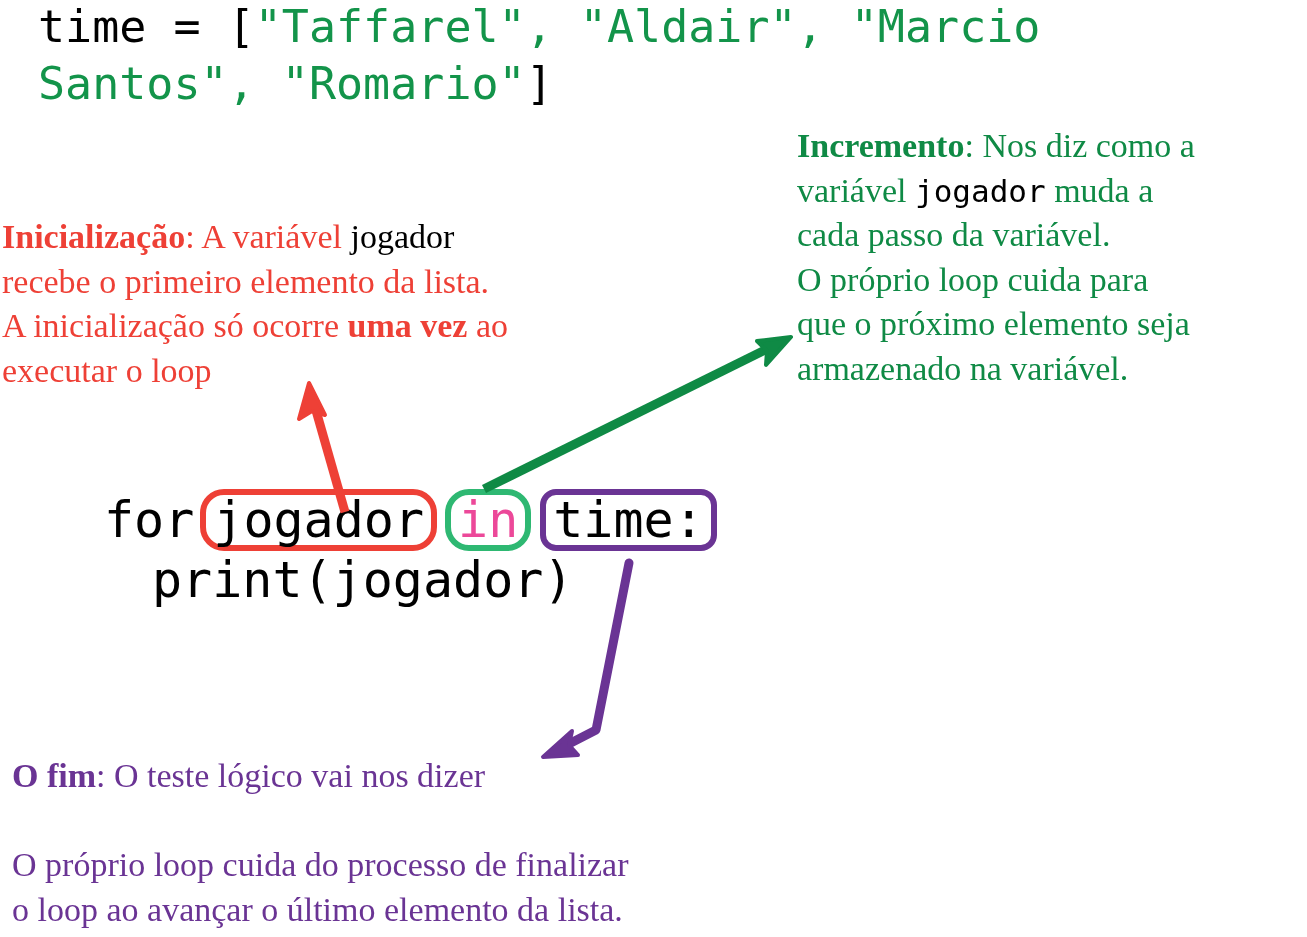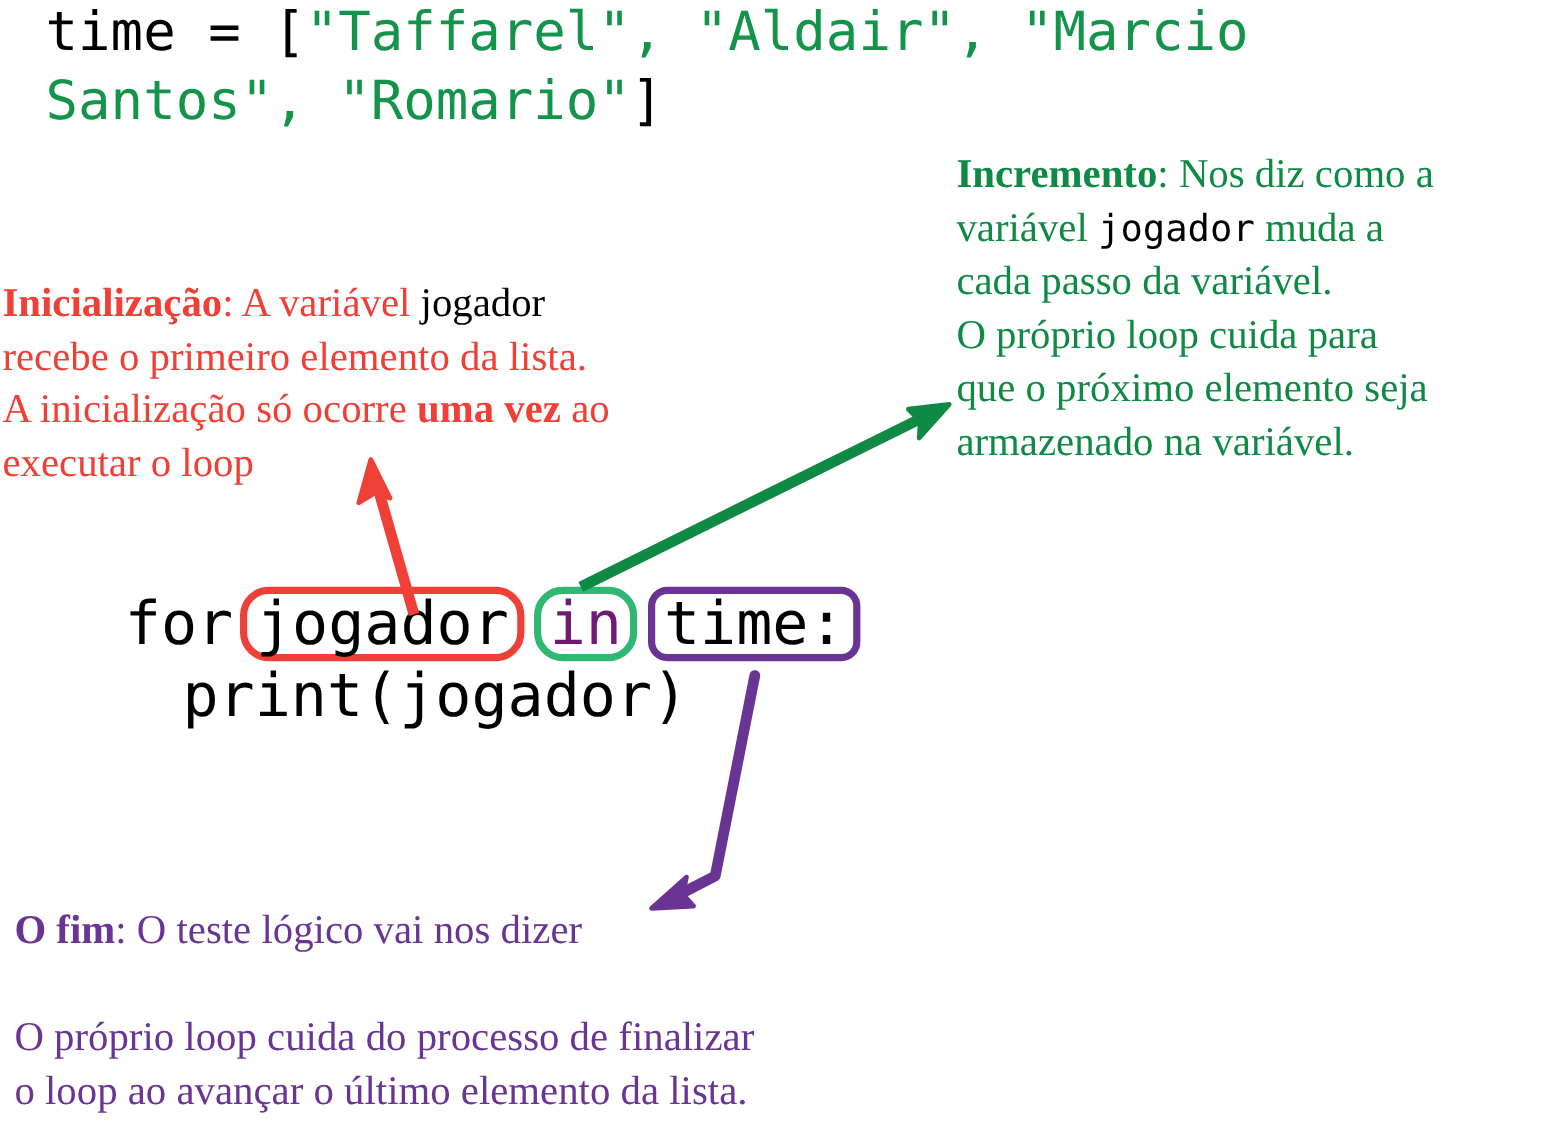--- a/index.html
+++ b/index.html
@@ -44,21 +44,21 @@
     color: #000000;
     font-size: 31px;
   }
   .note .serif-black {
     font-family: "Liberation Serif", serif;
     color: #000000;
   }
 
   #note-init {
     left: 2px;
-    top: 231px;
+    top: 215px;
     width: 680px;
     color: #ee4036;
   }
   #note-incr {
     left: 797px;
     top: 124px;
     width: 512px;
     color: #0f8a45;
   }
   #note-end {
@@ -91,21 +91,21 @@
     justify-content: center;
     border-style: solid;
     border-width: 6px;
     border-radius: 24px;
     box-sizing: border-box;
     height: 62px;
     padding: 0 7px;
     background: transparent;
   }
   #box-var  { border-color: #ee4036; margin-left: 6px; }
-  #box-in   { border-color: #2eb872; margin-left: 8px; color: #701a75; }
+  #box-in   { border-color: #2eb872; margin-left: 8px; color: #ec4899; }
   #box-list { border-color: #6a3494; margin-left: 9px; border-radius: 16px; }
 
   #code-line2 {
     margin-left: 48px;
     margin-top: -2px;
   }
 
   
   #arrows {
     position: absolute;

